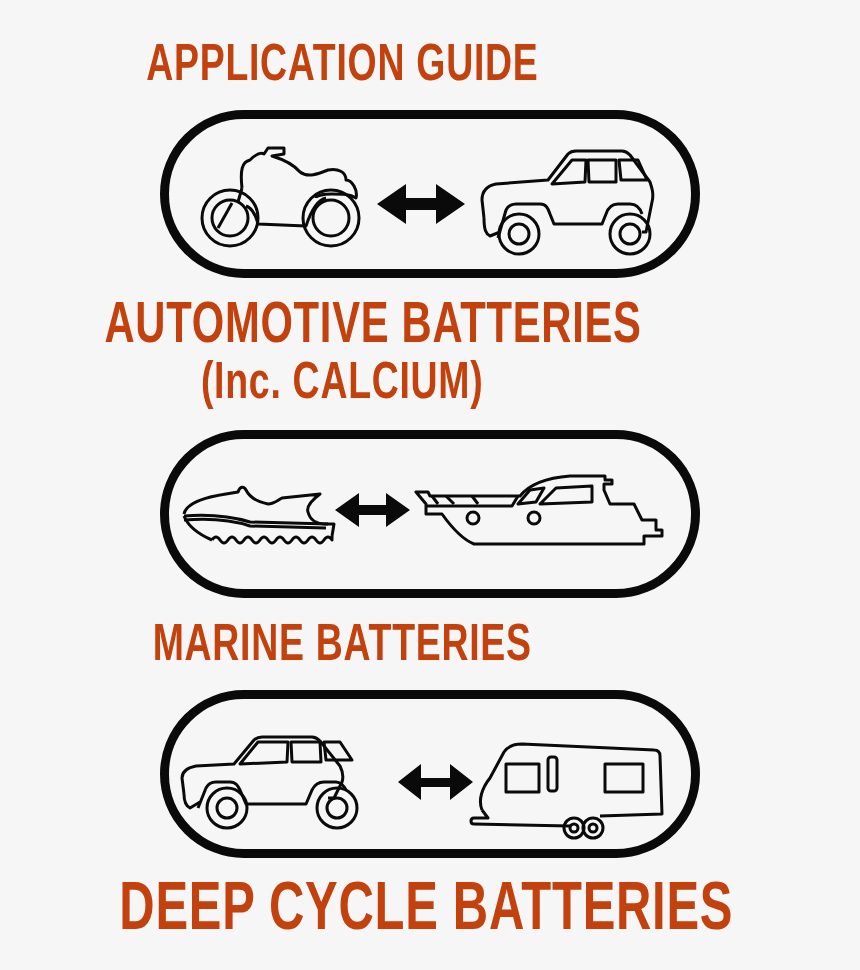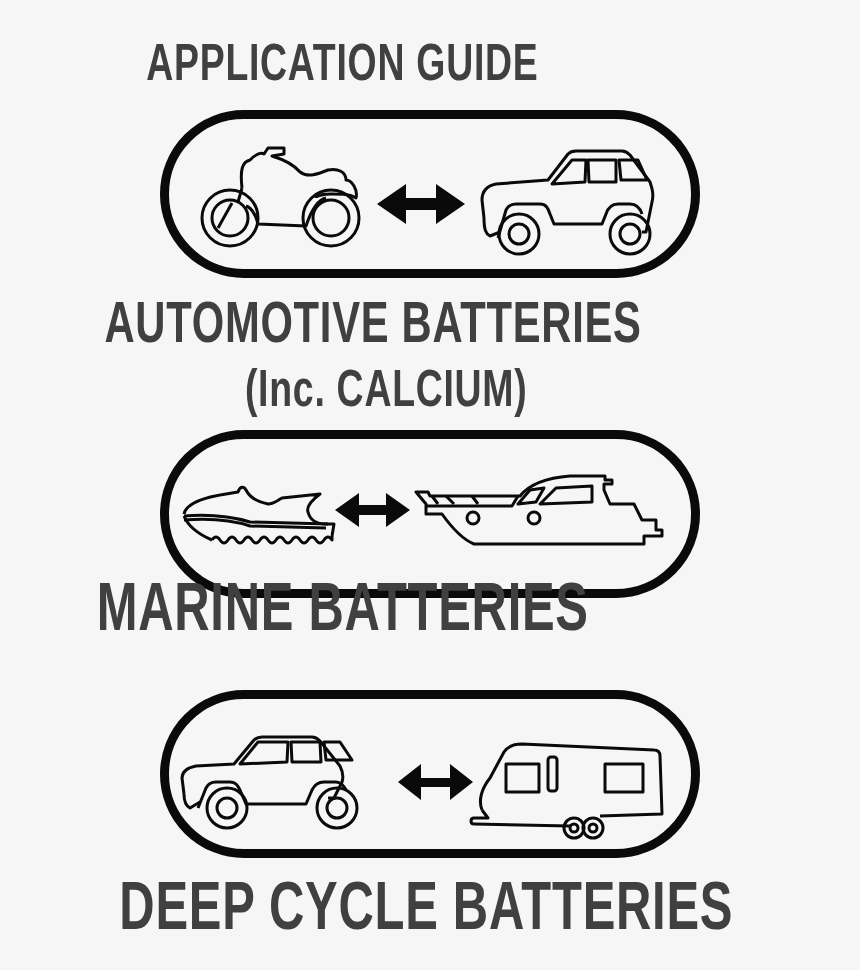--- a/index.html
+++ b/index.html
@@ -1,22 +1,22 @@
 <!DOCTYPE html>
 <html><head>
 <meta charset="utf-8">
 <style>
   html,body{margin:0;padding:0;}
   body{width:860px;height:970px;background:#f6f6f6;position:relative;overflow:hidden;font-family:"Liberation Sans",sans-serif;}
-  .label{position:absolute;left:0;width:684px;text-align:center;font-weight:bold;color:#404040;white-space:nowrap;}
+  .label{position:absolute;left:0;width:684px;text-align:center;font-weight:bold;color:#c2410c;white-space:nowrap;}
   .label span{display:inline-block;transform:scaleX(0.72);transform-origin:center;letter-spacing:1px;}
   .title{top:34px;font-size:52px;line-height:56px;}
   .cap1{top:294px;font-size:58px;line-height:56px;}
-  .cap1b{top:360px;font-size:52px;line-height:56px;padding-left:44px;}
-  .cap2{top:576px;font-size:68px;line-height:60px;text-align:right;}
+  .cap1b{top:352px;font-size:52px;line-height:56px;}
+  .cap2{top:612px;font-size:52px;line-height:60px;}
   .cap3{top:875px;font-size:68px;line-height:60px;}
   .pill{position:absolute;left:160px;width:522px;height:150px;border:9px solid #0a0a0a;border-radius:84px;}
   .pill svg{position:absolute;left:-9px;top:-9px;}
   #p1{top:110px;}
   #p2{top:430px;}
   #p3{top:690px;}
 </style>
 </head>
 <body>
 

